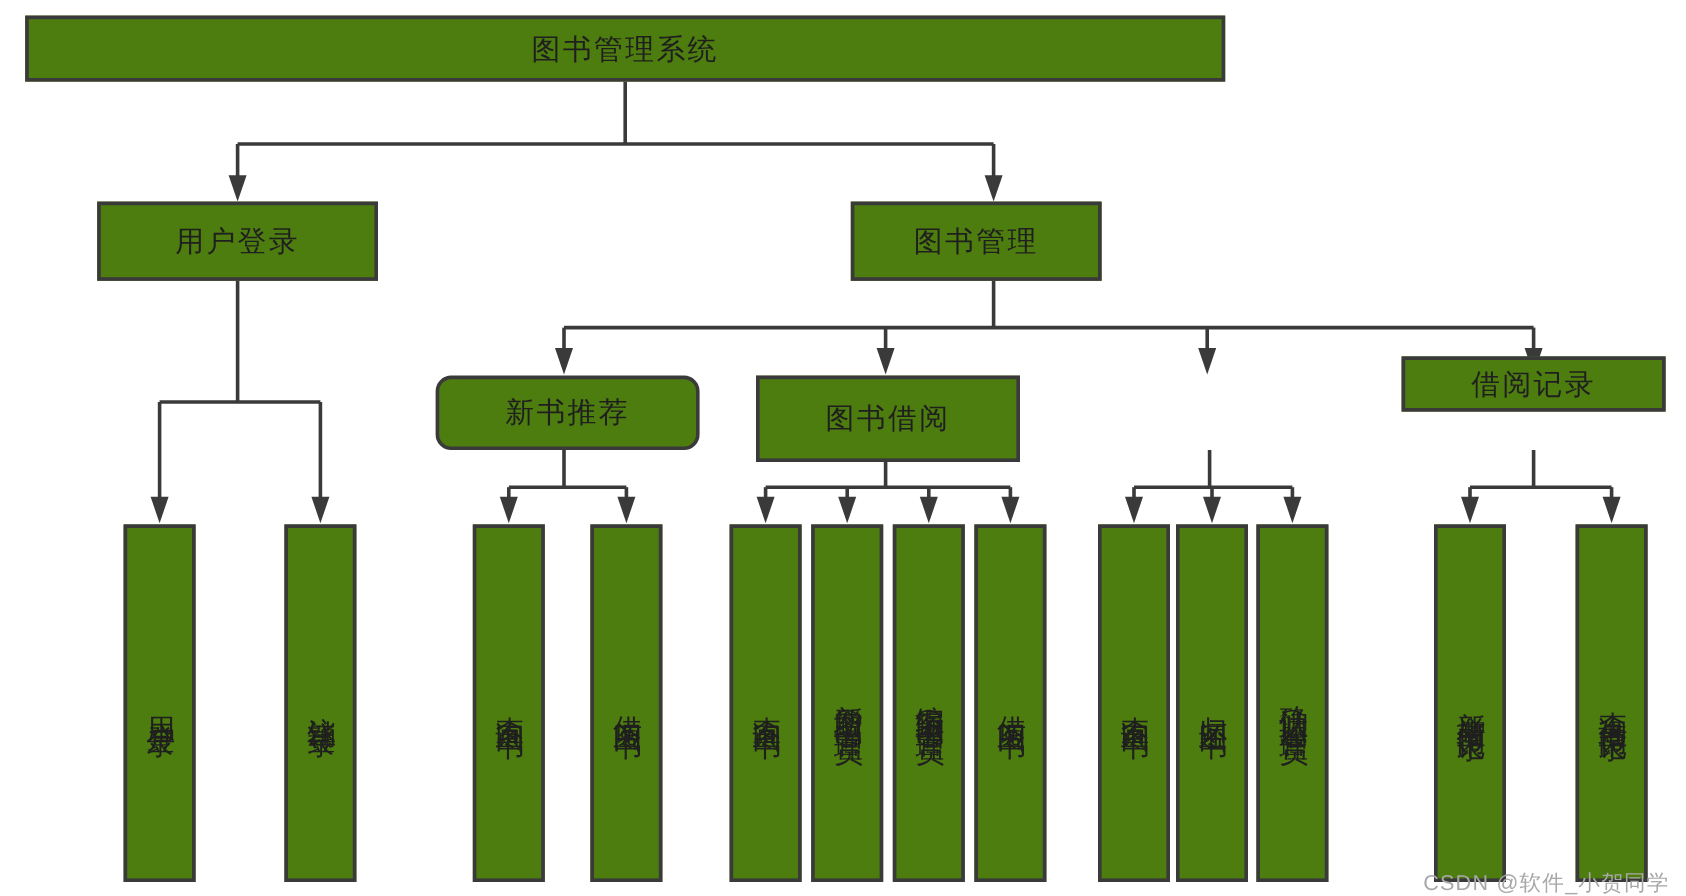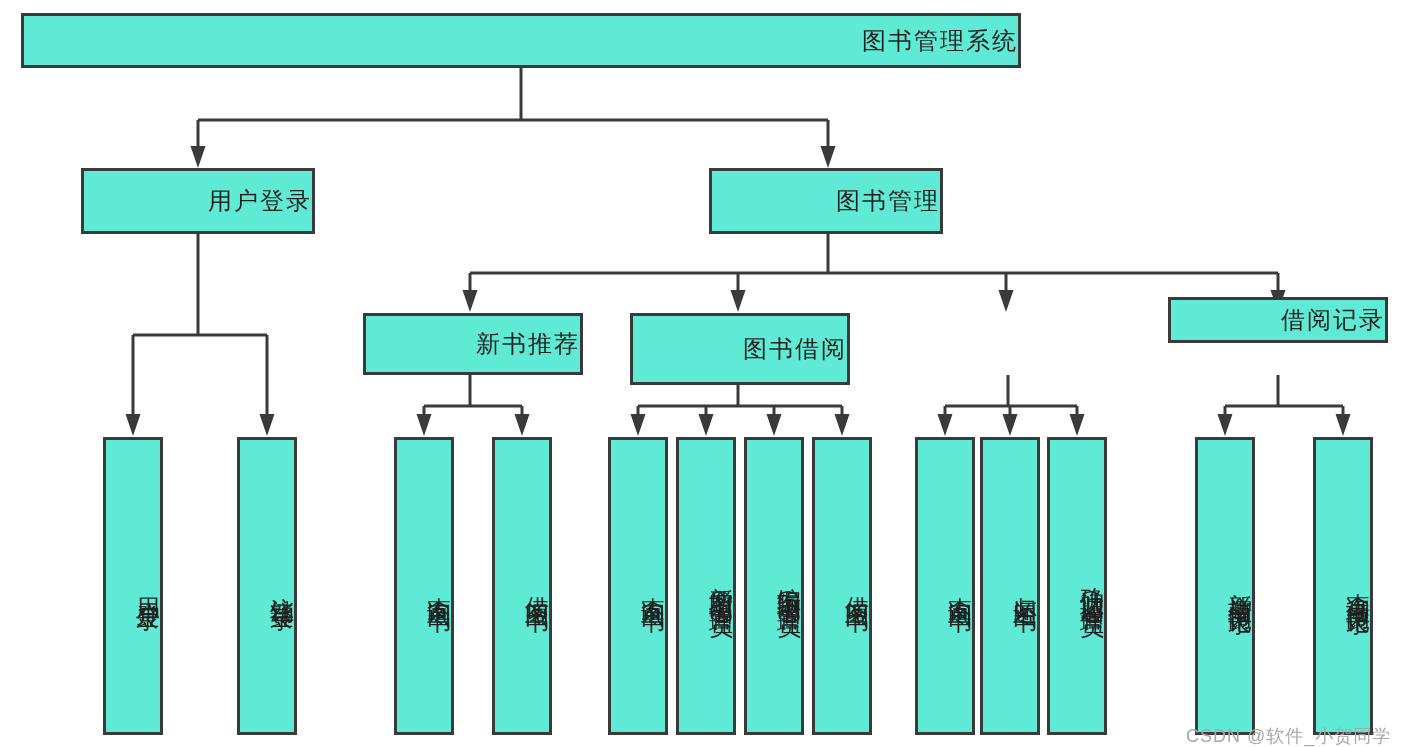--- a/index.html
+++ b/index.html
@@ -18,24 +18,24 @@
   .connectors {
     position: absolute;
     left: 0;
     top: 0;
     z-index: 1;
   }
   .node {
     position: absolute;
     box-sizing: border-box;
     border: 3px solid #3a3a3a;
-    background: #5eead4;
+    background: #4d7c0f;
     display: flex;
     align-items: center;
-    justify-content: flex-end;
+    justify-content: center;
     color: #1f1f1f;
     z-index: 2;
   }
   .hbox .lbl {
     font-size: 24px;
     letter-spacing: 2px;
     white-space: nowrap;
   }
   .vbox .lbl {
     writing-mode: vertical-rl;
@@ -127,25 +127,25 @@
     </g>
   </svg>
 
   <div class="node hbox" style="left:21px; top:13px; width:1000px; height:55px;">
     <span class="lbl">图书管理系统</span>
   </div>
 
   <div class="node hbox" style="left:81px; top:168px; width:234px; height:66px;">
     <span class="lbl">用户登录</span>
   </div>
-  <div class="node hbox" style="left:709px; top:168px; width:234px; height:66px;">
+  <div class="node hbox" style="left:709px; top:168px; width:209px; height:66px;">
     <span class="lbl">图书管理</span>
   </div>
 
-  <div class="node hbox" style="left:363px; top:313px; width:220px; height:62px;">
+  <div class="node hbox" style="left:363px; top:313px; width:220px; height:62px;border-radius:13px;">
     <span class="lbl">新书推荐</span>
   </div>
   <div class="node hbox" style="left:630px; top:313px; width:220px; height:72px;">
     <span class="lbl">图书借阅</span>
   </div>
   <div class="node hbox" style="left:1168px; top:297px; width:220px; height:46px;">
     <span class="lbl">借阅记录</span>
   </div>
 
   <div class="node vbox" style="left:103px; top:437px; width:60px; height:298px;">

